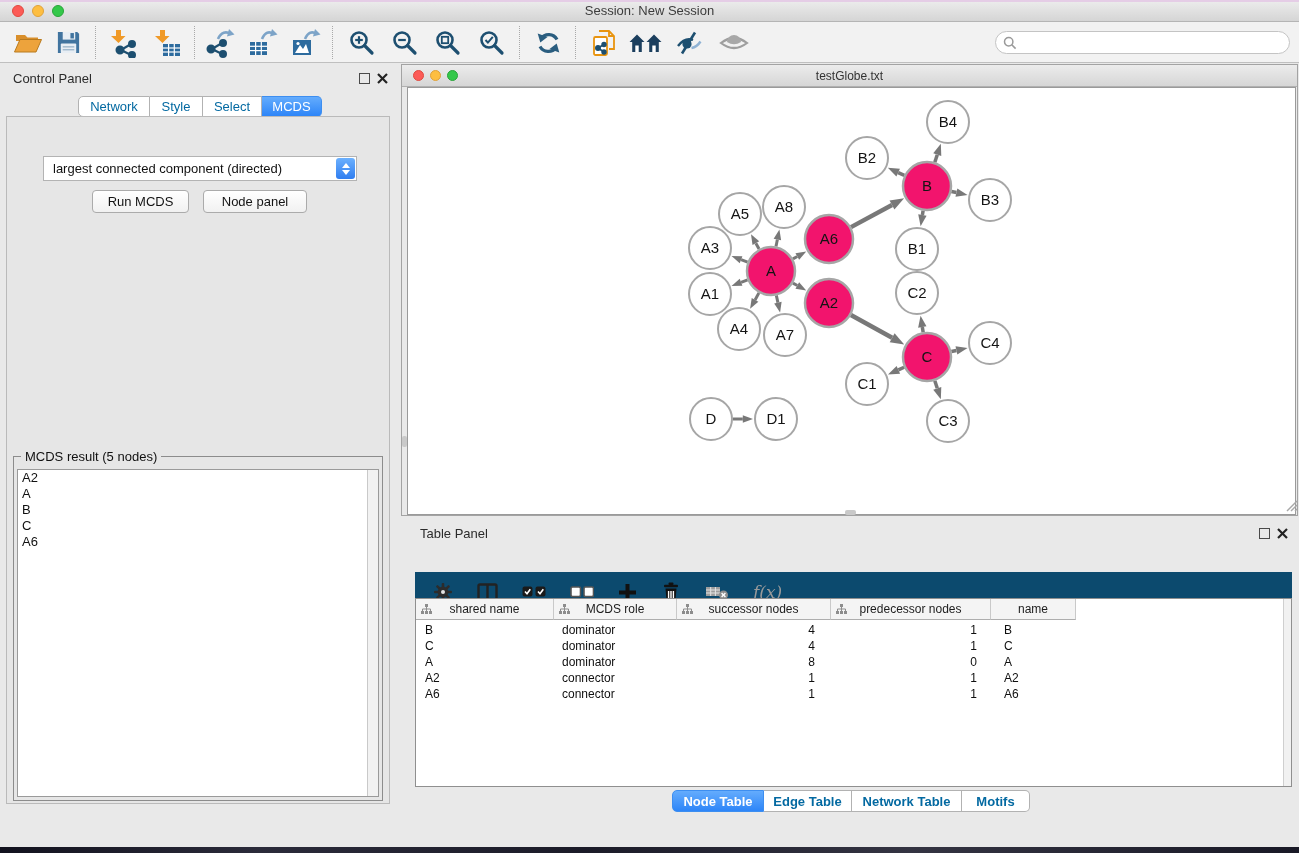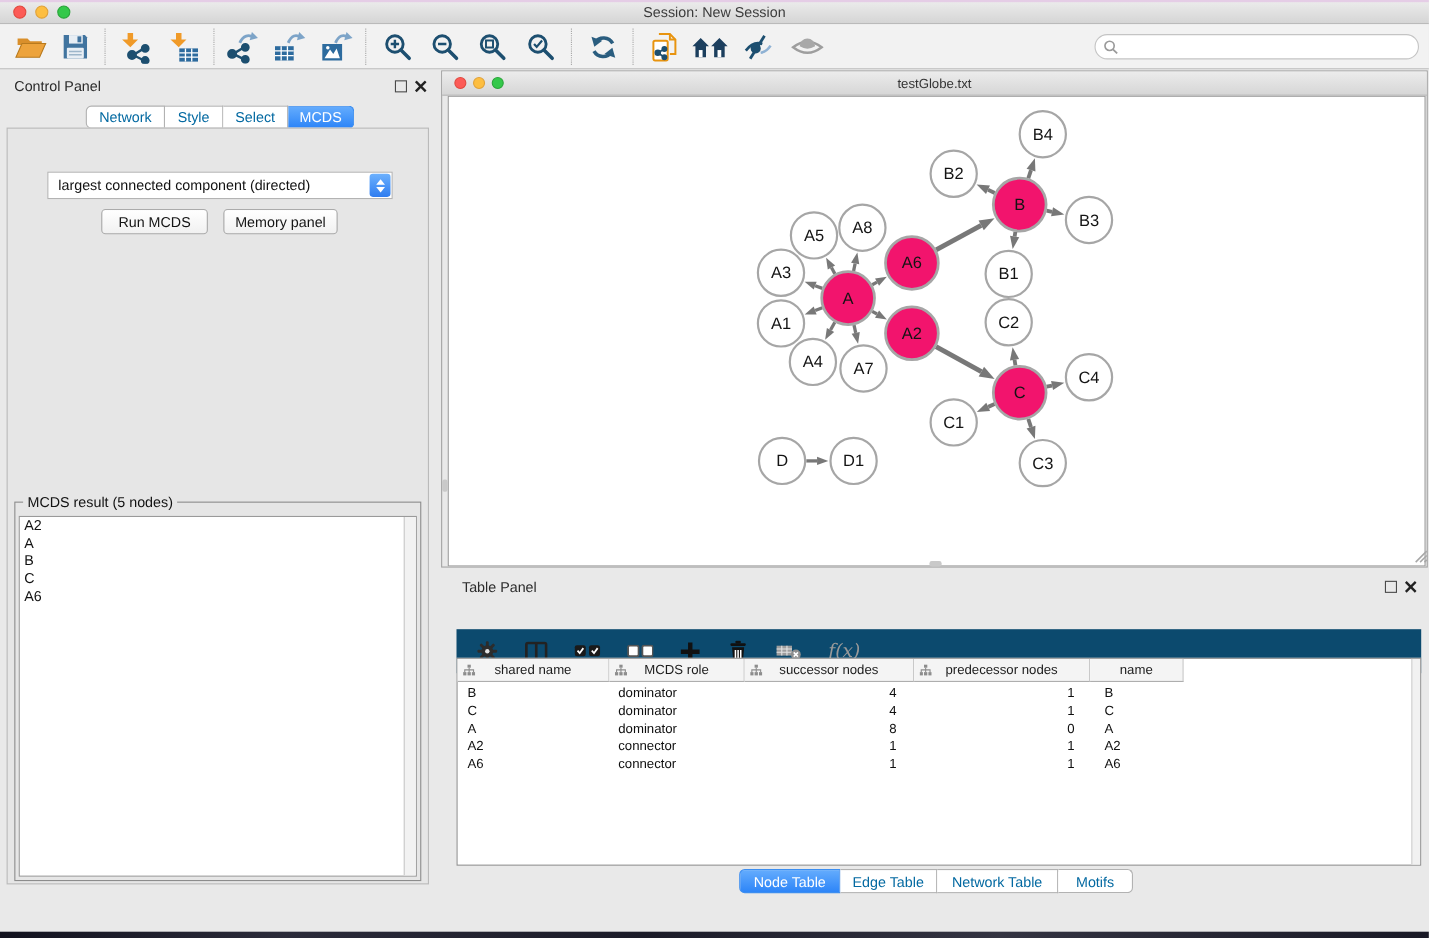--- a/index.html
+++ b/index.html
@@ -78,21 +78,21 @@
   .hier { position:absolute; left:5px; top:5px; }
   .tbody { padding-top:2px; }
   .trow { display:flex; height:16px; font-size:12px; color:#0f0f0f; align-items:center; }
   .tcell { overflow:hidden; white-space:nowrap; }
   .c0 { width:138px; padding-left:9px; }
   .c1 { width:123px; padding-left:8px; }
   .c2 { width:154px; text-align:right; padding-right:16px; }
   .c3 { width:160px; text-align:right; padding-right:14px; }
   .c4 { width:85px; padding-left:13px; }
   .table-scroll { position:absolute; right:0; top:0; width:8px; height:100%; background:#f1f1f1; border-left:1px solid #cfcfcf; }
-  .tp-tabs { position:absolute; left:672px; top:790px; display:flex; height:22px; }
+  .tp-tabs { position:absolute; left:672px; top:790px; display:flex; height:22px;font-weight:bold; }
 
   
   .statusbar { position:absolute; left:0; top:818px; width:1299px; height:29px; background:#ececec; border-top:1px solid #c2c2c2; }
   .sb-left-btn { position:absolute; left:10px; top:5px; width:27px; height:21px;
     background:linear-gradient(#fdfdfd,#efefef); border:1px solid #b2b2b2; border-radius:3px;
     display:flex; align-items:center; justify-content:center; }
   .memory-btn { position:absolute; left:1205px; top:5px; width:86px; height:21px; background:#fdfdfd;
     border:1px solid #bdbdbd; border-radius:3px; display:flex; align-items:center; justify-content:center; gap:6px;
     font-size:12px; color:#111; }
   .memory-dot { width:11px; height:11px; border-radius:50%; background:#1ca62c; border:1px solid #117d1e; }
@@ -291,21 +291,21 @@
 
   <div class="dropdown">
     <span class="dd-text">largest connected component (directed)</span>
     <span class="dd-stepper">
       <span class="dd-up"></span>
         <span class="dd-dn"></span>
     </span>
   </div>
 
   <div class="mac-btn" style="left:92px; top:190px; width:97px;">Run MCDS</div>
-  <div class="mac-btn" style="left:203px; top:190px; width:104px;">Memory panel</div>
+  <div class="mac-btn" style="left:203px; top:190px; width:104px;">Node panel</div>
 
   <div class="result-group"></div>
   <div class="result-legend">MCDS result (5 nodes)</div>
   <div class="result-list">
     <div class="result-scroll"></div>
   <div class="result-item">A2</div>
       <div class="result-item">A</div>
       <div class="result-item">B</div>
       <div class="result-item">C</div>
       <div class="result-item">A6</div>

